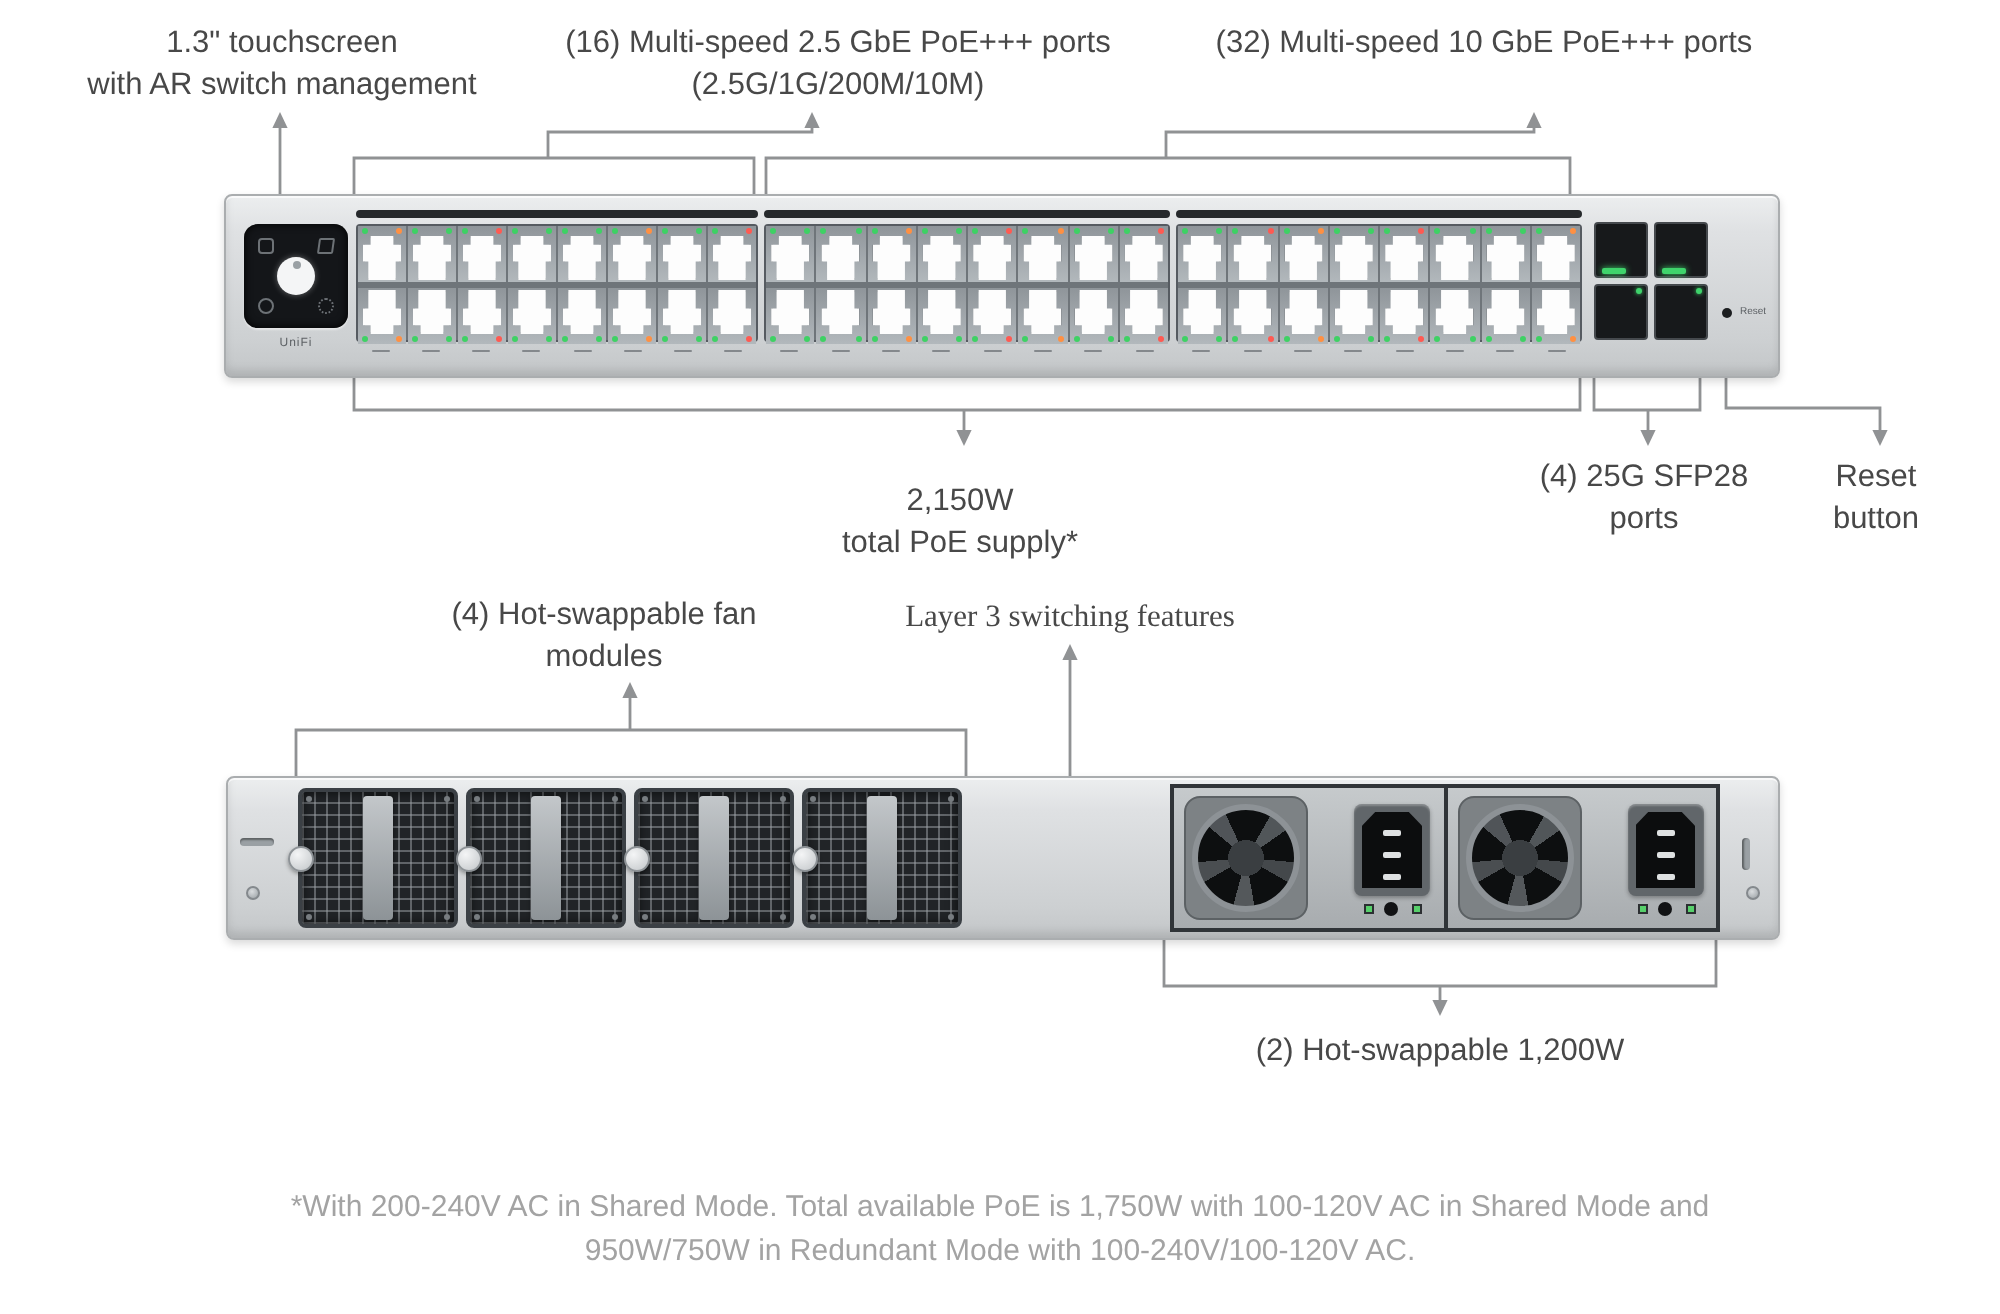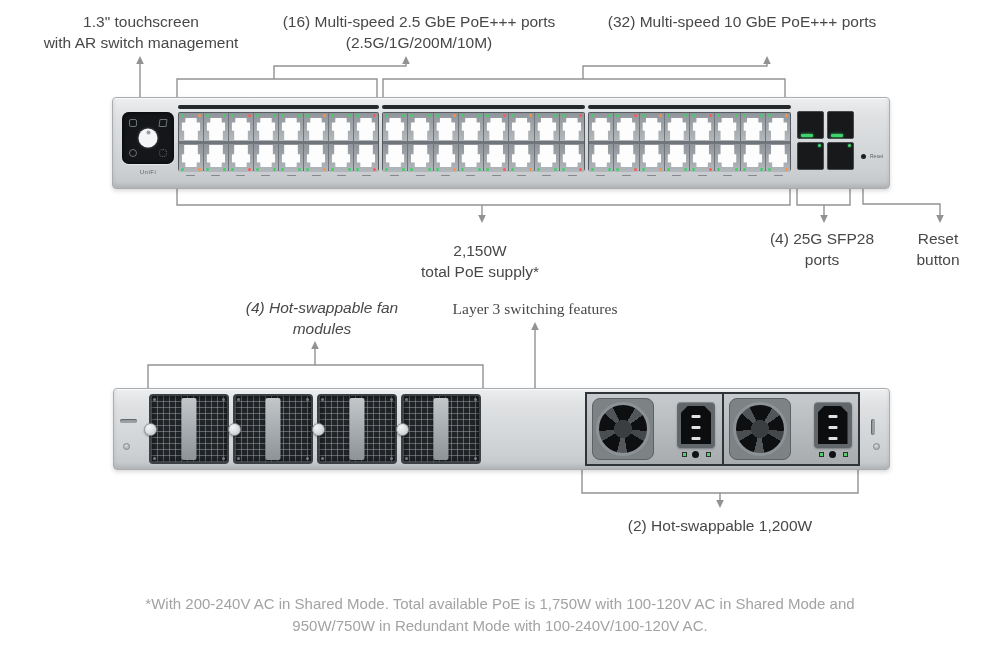--- a/index.html
+++ b/index.html
@@ -172,21 +172,21 @@
   <div>total PoE supply*</div>
 </div>
 <div class="callout" style="left:822px;top:228px;">
   <div>(4) 25G SFP28</div>
   <div>ports</div>
 </div>
 <div class="callout" style="left:938px;top:228px;">
   <div>Reset</div>
   <div>button</div>
 </div>
-<div class="callout" style="left:322px;top:297px;font-style:italic;">
+<div class="callout" style="left:302px;top:297px;">
   <div>(4) Hot-swappable fan</div>
   <div>modules</div>
 </div>
 <div class="callout" style="left:535px;top:298px;font-family:Liberation Serif, serif;">
   <div>Layer 3 switching features</div>
 </div>
 <div class="callout" style="left:720px;top:515px;">
   <div>(2) Hot-swappable 1,200W</div>
 </div>
 

